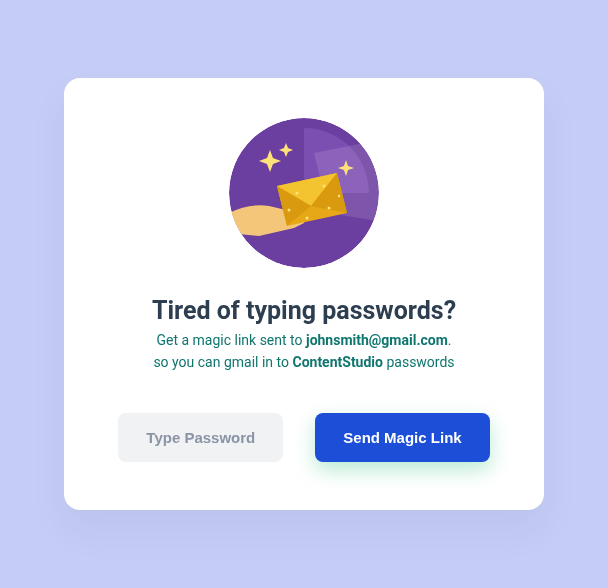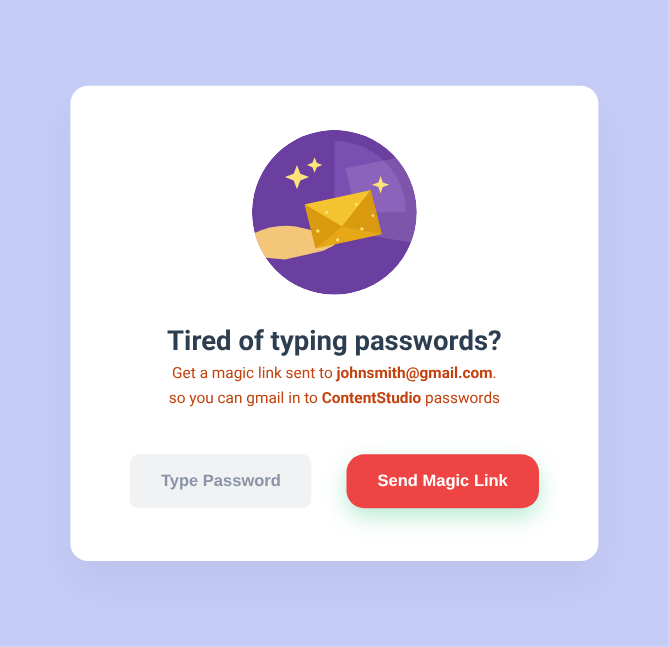--- a/index.html
+++ b/index.html
@@ -32,21 +32,21 @@
     }
     .title {
       font-size: 25px;
       font-weight: 700;
       color: #2c3e50;
       margin-bottom: 4px;
       text-align: left;
     }
     .subtitle {
       font-size: 14px;
-      color: #c2410c;
+      color: #0f766e;
       line-height: 1.6;
       text-align: center;
       margin-bottom: 40px;
     }
     .subtitle b { font-weight: 700; }
     .button-row {
       display: flex;
       gap: 32px;
       width: 100%;
       justify-content: center;
@@ -58,24 +58,23 @@
       font-weight: 600;
       border: none;
       cursor: pointer;
       white-space: nowrap;
     }
     .btn-secondary {
       background: #f1f2f4;
       color: #8a94a6;
     }
     .btn-primary {
-      background: #ef4444;
+      background: #1d4ed8;
       color: #ffffff;
       box-shadow: 0 8px 20px rgba(54,198,131,0.35);
-      border-radius: 16px;
     }
   </style>
 </head>
 <body>
 
 <div class="card">
   <div class="illustration">
     <svg width="150" height="150" viewBox="0 0 150 150">
       <defs>
         <clipPath id="circ">

